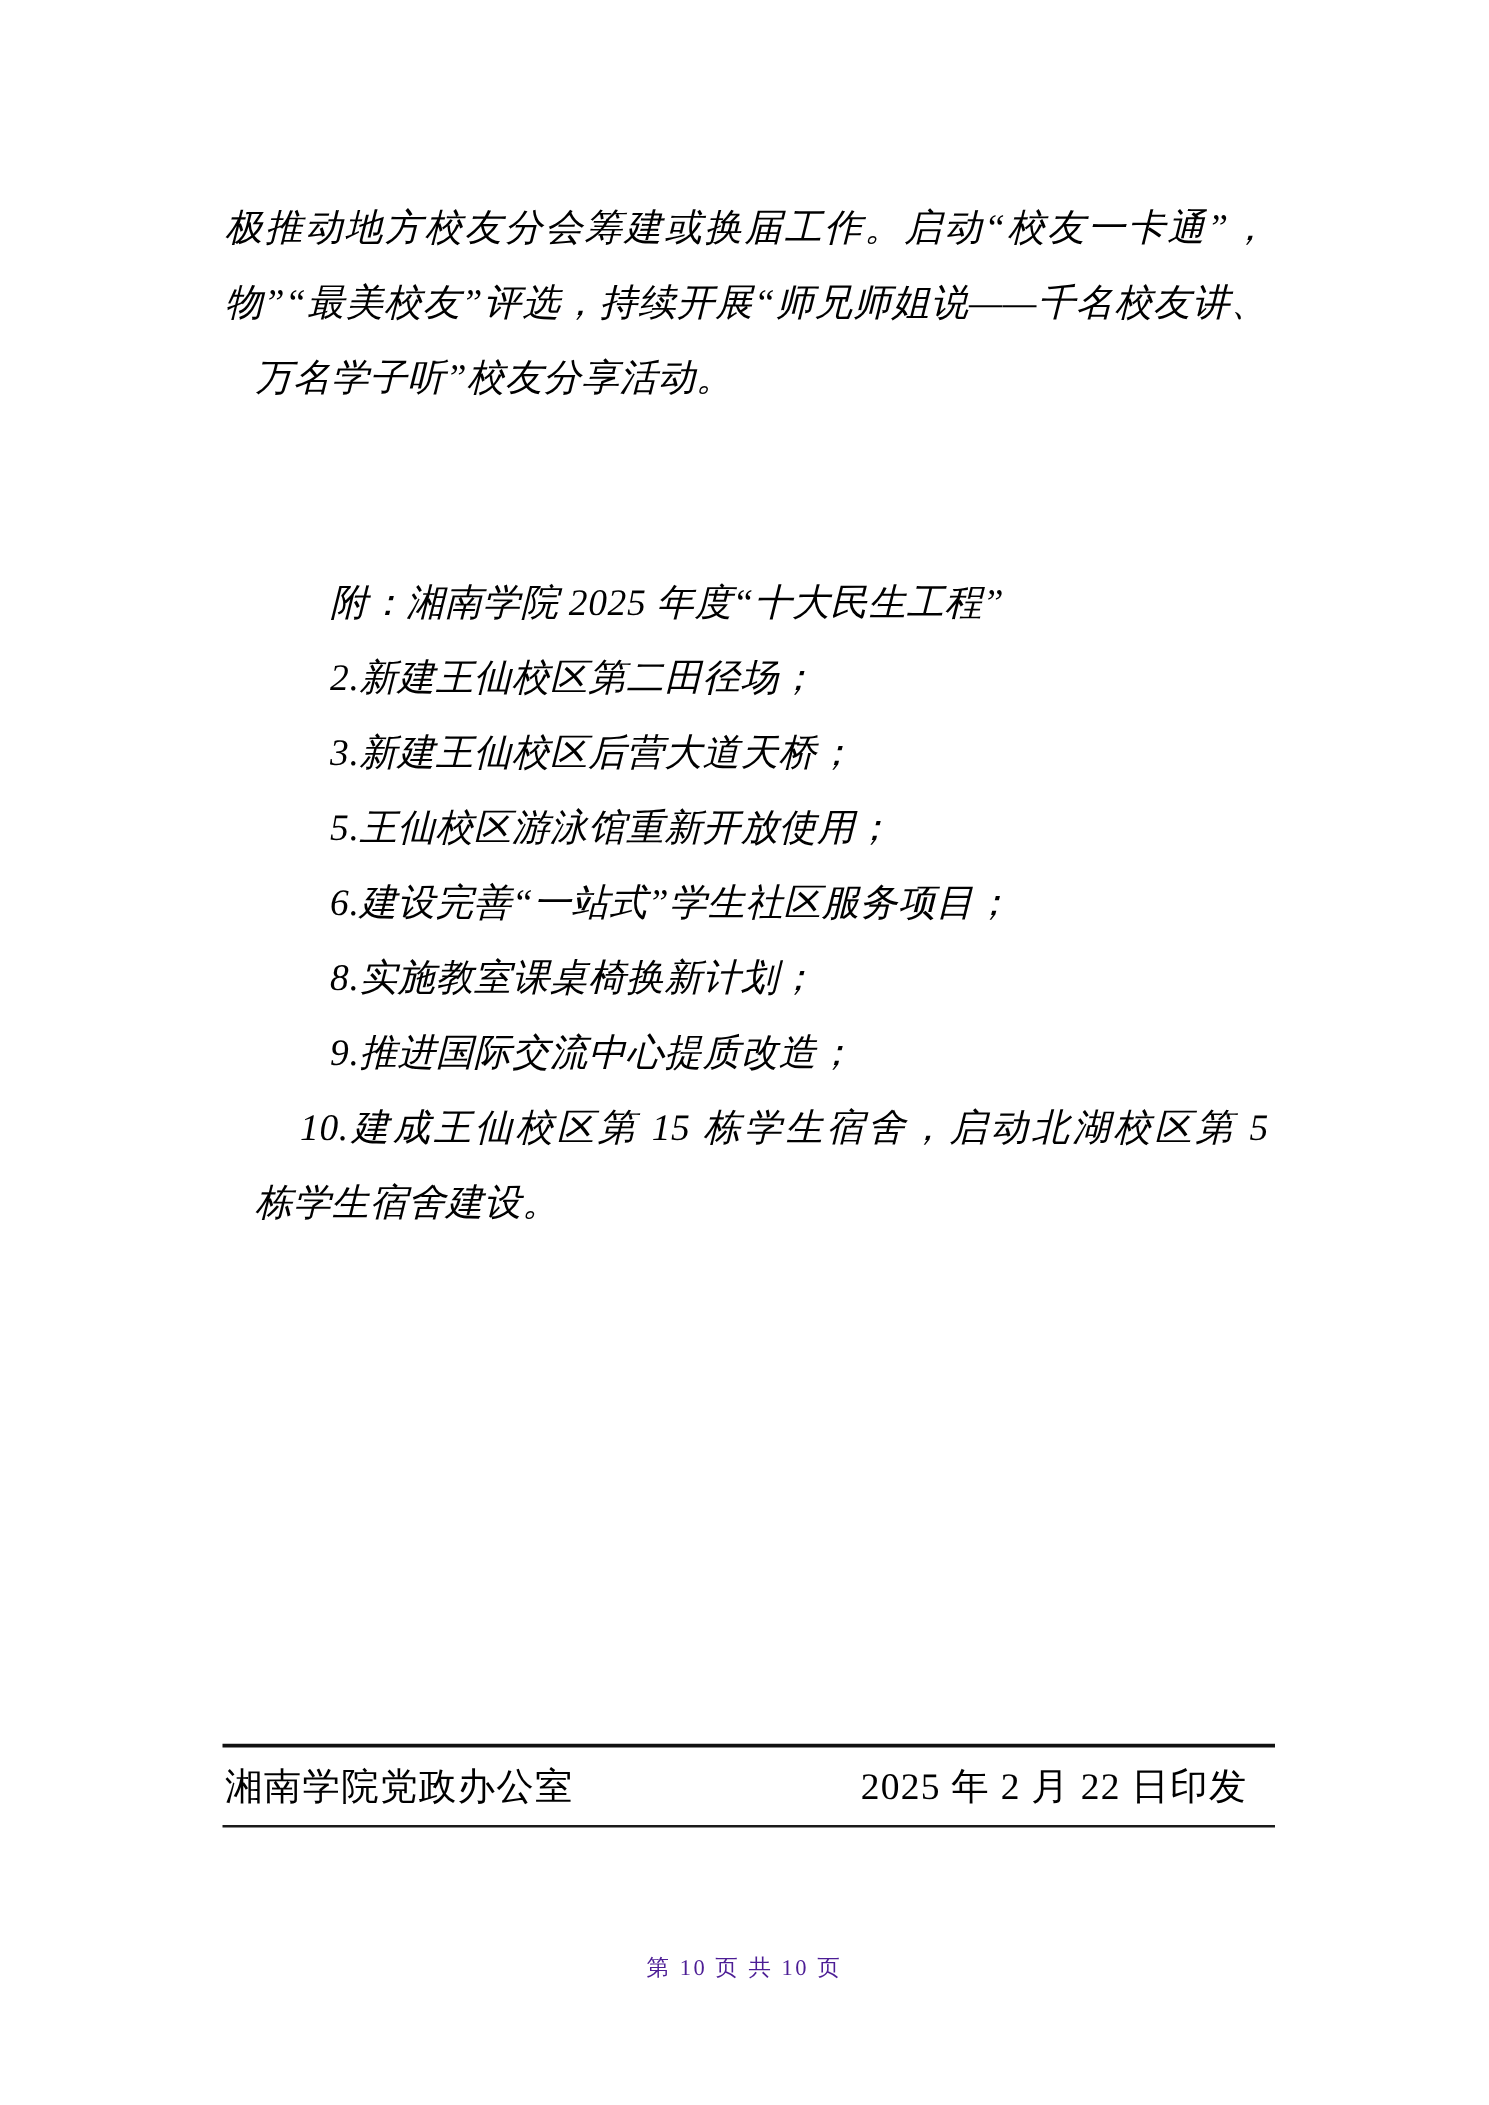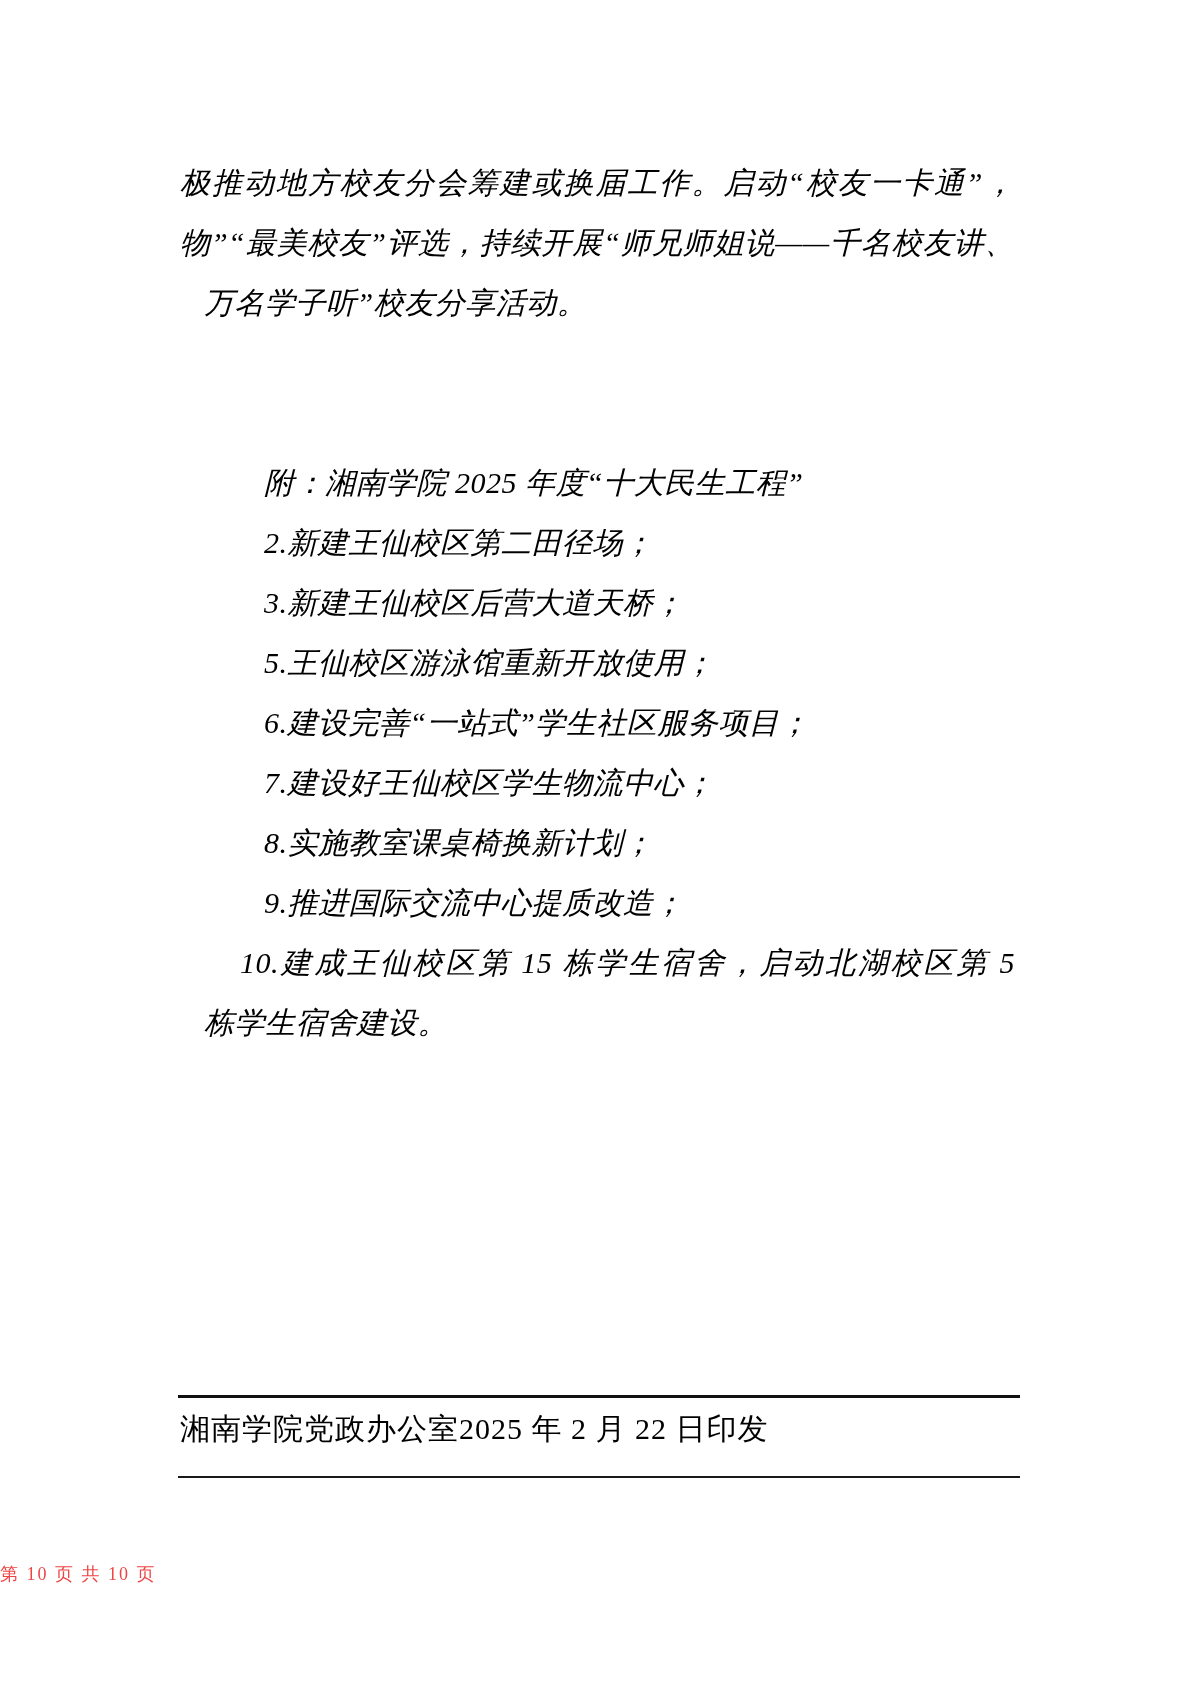--- a/index.html
+++ b/index.html
@@ -49,34 +49,35 @@
     position: absolute;
     left: 178px;
     top: 1395px;
     width: 842px;
     border-top: 3px solid #111111;
     border-bottom: 2px solid #1a1a1a;
   }
   .imprint-row {
     height: 62px;
     display: flex;
+    justify-content: space-between;
     align-items: center;
     font-size: 30px;
-    padding: 0 22px 16px 2px;
+    padding: 0 22px 0 2px;
     letter-spacing: 1px;
   }
   .page-num {
     position: absolute;
     top: 1562px;
     left: 0;
     width: 100%;
-    text-align: left;
+    text-align: center;
     font-size: 18px;
     letter-spacing: 2px;
-    color: #ef4444;
+    color: #4c1d95;
   }
 </style>
 </head>
 <body>
 
 <div class="page">
 
   <div class="content">
 
     <div class="jline">极推动地方校友分会筹建或换届工作。启动“校友一卡通”，</div>
@@ -84,21 +85,20 @@
     <div class="line">万名学子听”校友分享活动。</div>
 
     <div class="spacer-2lines"></div>
 
     <div class="line indent">附：湘南学院 2025 年度“十大民生工程”</div>
 
     <div class="line indent">2.新建王仙校区第二田径场；</div>
     <div class="line indent">3.新建王仙校区后营大道天桥；</div>
     <div class="line indent">5.王仙校区游泳馆重新开放使用；</div>
     <div class="line indent">6.建设完善“一站式”学生社区服务项目；</div>
-    <div class="line indent">7.建设好王仙校区学生物流中心；</div>
     <div class="line indent">8.实施教室课桌椅换新计划；</div>
     <div class="line indent">9.推进国际交流中心提质改造；</div>
 
     <div class="jline indent">10.建成王仙校区第 15 栋学生宿舍，启动北湖校区第 5</div>
     <div class="line">栋学生宿舍建设。</div>
   </div>
 
   <div class="imprint">
     <div class="imprint-row">
       <span>湘南学院党政办公室</span>

